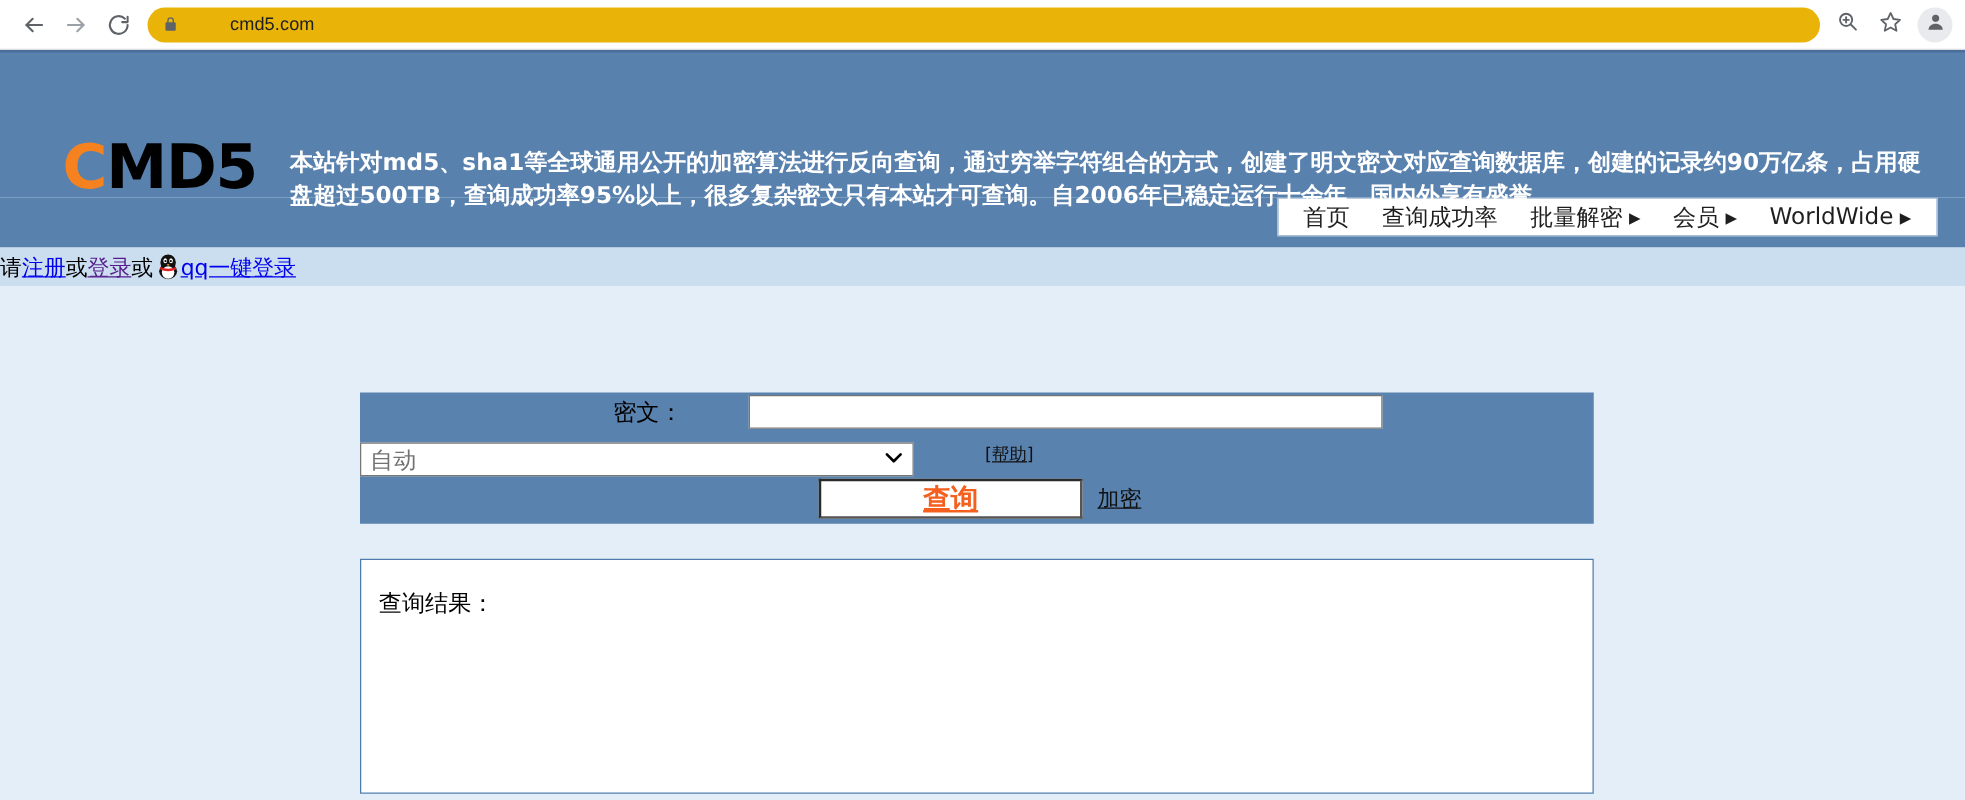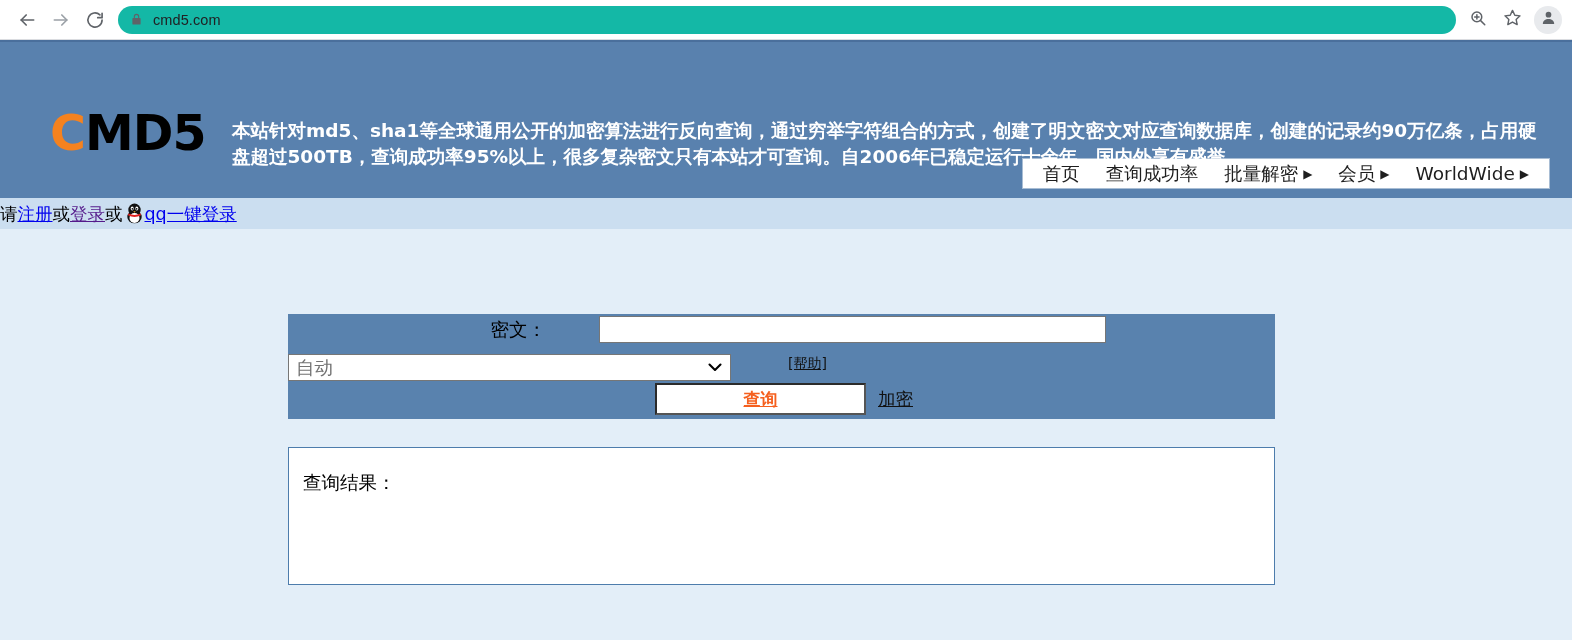--- a/index.html
+++ b/index.html
@@ -26,26 +26,27 @@
     display: flex; align-items: center; justify-content: center;
     border-radius: 50%;
     color: #5f6368;
     flex: 0 0 auto;
   }
   .nav-btn svg { display: block; }
   #omnibox {
     flex: 1 1 auto;
     height: 28px;
     margin: 0 8px 0 6px;
-    background: #14b8a6;
+    background: #eab308;
     border-radius: 14px;
     display: flex;
     align-items: center;
     padding: 0 12px;
     max-width: 1380px;
+    gap: 31px;
   }
   #lock-icon { margin-right: 10px; display: flex; align-items: center; color: #5f6368; }
   #omnibox-url {
     font-size: 14.5px;
     color: #202124;
     font-family: "Liberation Sans", sans-serif;
     letter-spacing: 0.1px;
   }
   .toolbar-right { display: flex; align-items: center; gap: 6px; flex: 0 0 auto; }
   .tb-icon {
@@ -211,21 +212,21 @@
     height: 34px;
   }
   #query-button {
     width: 211px;
     height: 32px;
     background: #ffffff;
     border: 2px solid #2b2b2b;
     border-right-color: #555;
     border-bottom-color: #555;
     color: #f5601f;
-    font-size: 17px;
+    font-size: 22px;
     font-weight: bold;
     text-decoration: underline;
     display: flex;
     align-items: center;
     justify-content: center;
     font-family: "DejaVu Sans", sans-serif;
     cursor: pointer;
     padding: 0;
   }
   #encrypt-link {
@@ -233,21 +234,21 @@
     font-size: 17.5px;
     color: #111111;
     text-decoration: underline;
     font-family: "DejaVu Sans", sans-serif;
   }
 
   #result-box {
     position: absolute;
     left: 288px; top: 218px;
     width: 987px;
-    height: 138px;
+    height: 188px;
     background: #ffffff;
     border: 1px solid #4d7cac;
     padding: 22px 0 0 14px;
   }
   #result-label {
     font-size: 18.5px;
     color: #000000;
     font-family: "DejaVu Sans", sans-serif;
   }
 </style>

